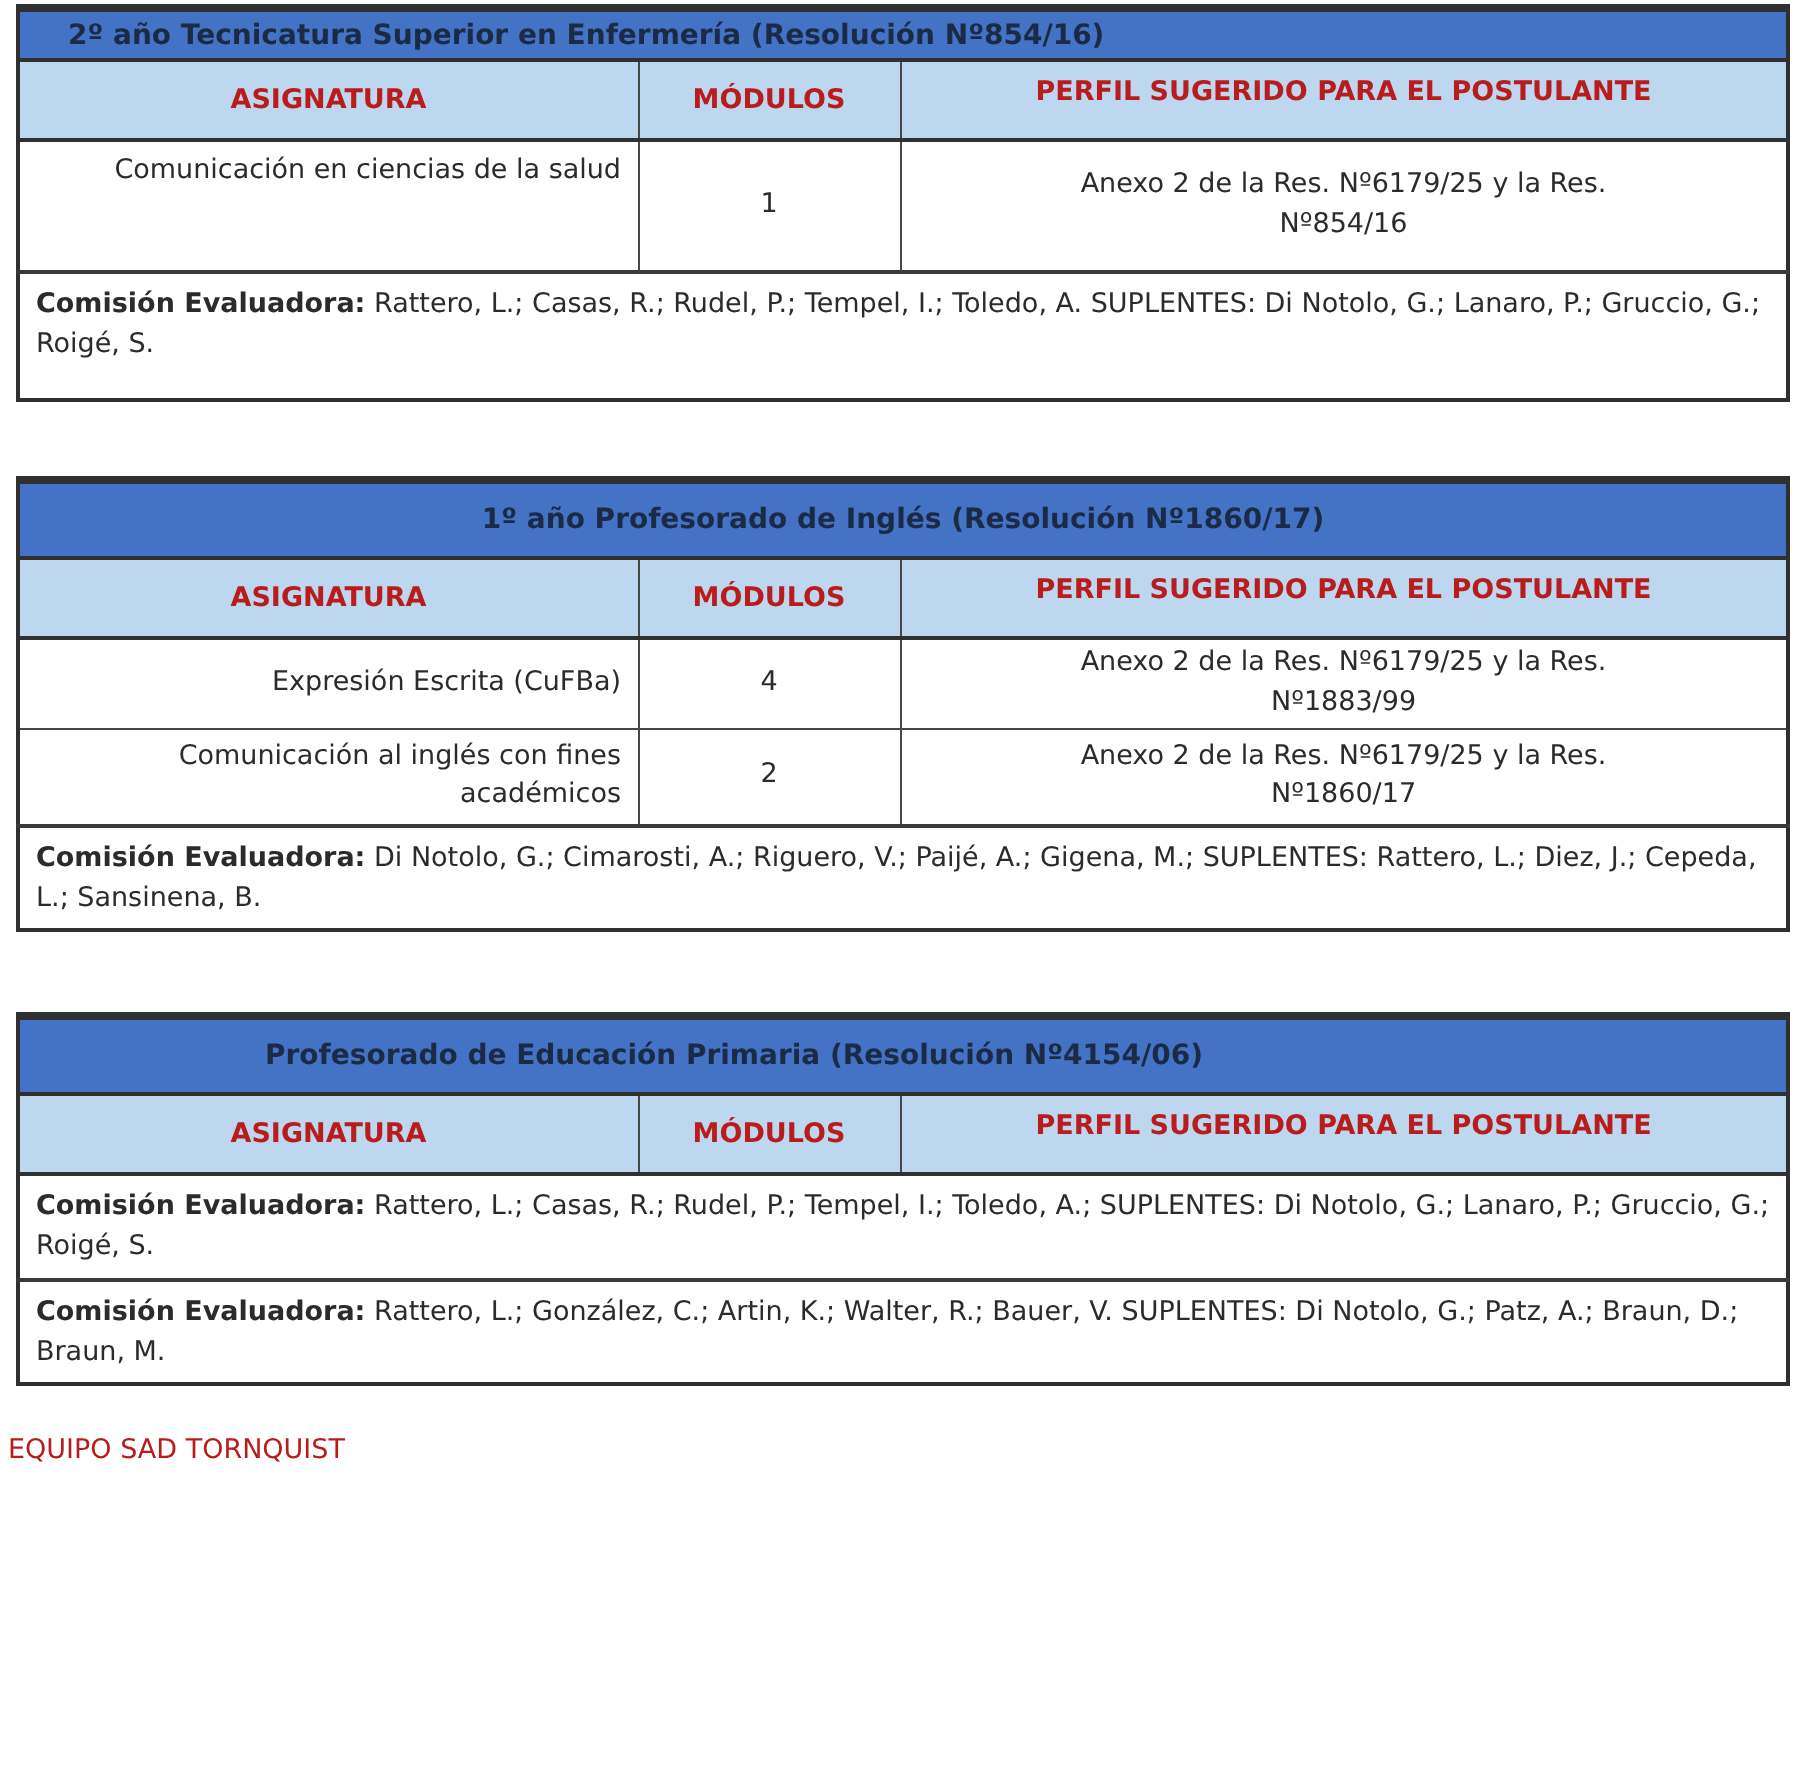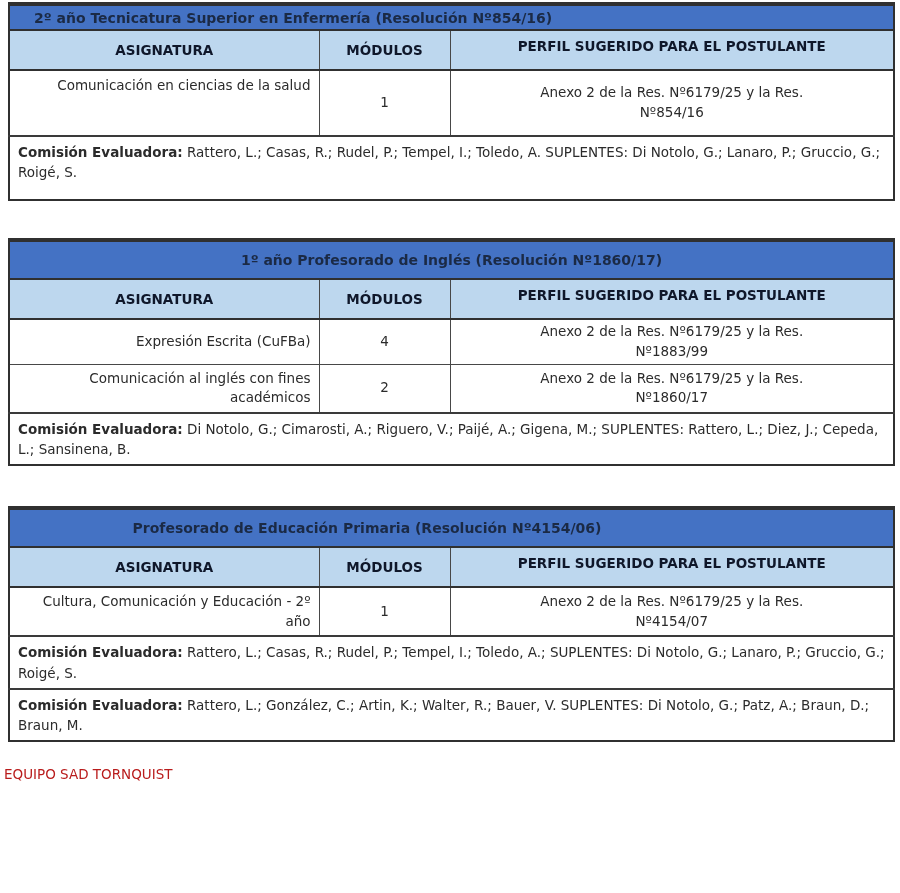--- a/index.html
+++ b/index.html
@@ -28,21 +28,21 @@
     font-size: 14px;
     font-weight: bold;
     border-bottom: 2px solid #303030;
   }
   .t1 .title-row th { height: 26px; text-align: left; padding-left: 24px; }
   .t2 .title-row th { height: 39px; text-align: center; }
   .t3 .title-row th { height: 39px; text-align: center; padding-right: 170px; }
 
   .col-head th {
     background: #BDD7EE;
-    color: #0f172a;
+    color: #b91c1c;
     font-size: 13.5px;
     font-weight: bold;
     text-align: center;
     vertical-align: middle;
     height: 40px;
     border-bottom: 2px solid #303030;
   }
   .col-head th.perfil-h { vertical-align: top; padding-top: 7px; }
 
   .data-row td { font-size: 13.5px; line-height: 1.45; }
@@ -166,28 +166,20 @@
       <tr class="title-row">
         <th colspan="3">Profesorado de Educación Primaria (Resolución Nº4154/06)</th>
       </tr>
       <tr class="col-head">
         <th>ASIGNATURA</th>
         <th>MÓDULOS</th>
         <th class="perfil-h">PERFIL SUGERIDO PARA EL POSTULANTE</th>
       </tr>
     </thead>
     <tbody>
-      <tr class="r-data data-row">
-        <td class="asig">Cultura, Comunicación y Educación - 2º año</td>
-        <td class="mod">1</td>
-        <td class="perfil">
-            <span>Anexo 2 de la Res. Nº6179/25 y la Res.</span>
-            <span>Nº4154/07</span>
-          </td>
-      </tr>
       <tr class="r-com">
         <td colspan="3"><span class="com-label">Comisión Evaluadora:</span> <span>Rattero, L.; Casas, R.; Rudel, P.; Tempel, I.; Toledo, A.; SUPLENTES: Di Notolo, G.; Lanaro, P.; Gruccio, G.; Roigé, S.</span></td>
       </tr>
       <tr class="r-com last">
         <td colspan="3"><span class="com-label">Comisión Evaluadora:</span> <span>Rattero, L.; González, C.; Artin, K.; Walter, R.; Bauer, V. SUPLENTES: Di Notolo, G.; Patz, A.; Braun, D.; Braun, M.</span></td>
       </tr>
     </tbody>
   </table>
 
   <div class="footer-line">EQUIPO SAD TORNQUIST</div>

